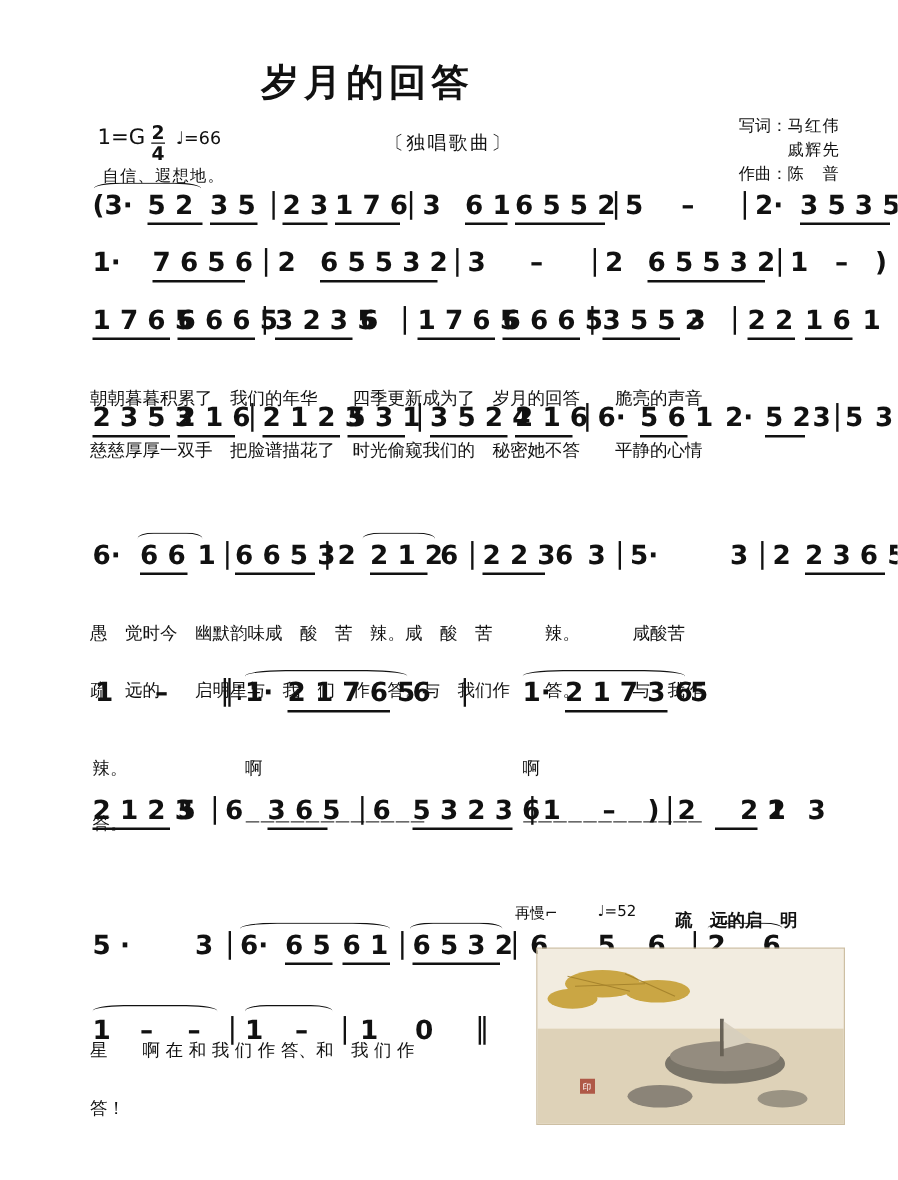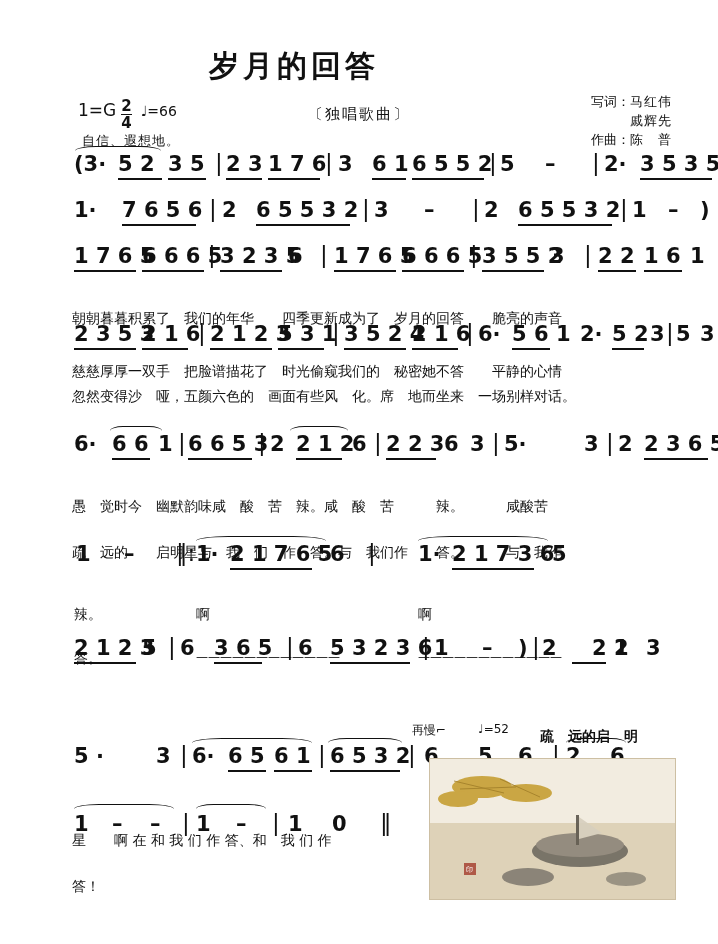--- a/index.html
+++ b/index.html
@@ -189,21 +189,21 @@
       <div class="beam" style="left:220px;top:26px;width:62px;"></div>
       <div class="beam" style="left:334px;top:26px;width:62px;"></div>
       <div class="beam" style="left:402px;top:26px;width:62px;"></div>
       <div class="beam" style="left:482px;top:26px;width:62px;"></div>
       <div class="beam" style="left:598px;top:26px;width:38px;"></div>
       <div class="beam" style="left:644px;top:26px;width:38px;"></div>
     </div>
     <div class="lyr" style="top:32px;">
       <span class="lyrtok" style="left:72px;">朝朝暮暮积累了　我们的年华　　四季更新成为了　岁月的回答　　脆亮的声音</span>
     </div>
-    <div class="lyr" style="top:63px;">
+    <div class="lyr" style="top:52px;">
       <span class="lyrtok" style="left:72px;">慈慈厚厚一双手　把脸谱描花了　时光偷窥我们的　秘密她不答　　平静的心情</span>
     </div>
   </div>
 
   <div class="sys" style="top:322px;">
     <div class="notes">
       <span class="tok" style="left:74px;">2 3 5 3</span>
       <span class="tok" style="left:142px;">2 1 6</span>
       <span class="bar" style="left:198px;">|</span>
       <span class="tok" style="left:210px;">2 1 2 3</span>
@@ -222,23 +222,20 @@
       <span class="tok" style="left:676px;">5</span>
       <span class="tok" style="left:700px;">3</span>
       <div class="beam" style="left:74px;top:26px;width:62px;"></div>
       <div class="beam" style="left:142px;top:26px;width:46px;"></div>
       <div class="beam" style="left:210px;top:26px;width:62px;"></div>
       <div class="beam" style="left:278px;top:26px;width:46px;"></div>
       <div class="beam" style="left:344px;top:26px;width:62px;"></div>
       <div class="beam" style="left:412px;top:26px;width:46px;"></div>
       <div class="beam" style="left:512px;top:26px;width:38px;"></div>
       <div class="beam" style="left:612px;top:26px;width:32px;"></div>
-    </div>
-    <div class="lyr" style="top:32px;">
-      <span class="lyrtok" style="left:72px;">忽然变得沙　哑，五颜六色的　画面有些风　化。席　地而坐来　一场别样对话。</span>
     </div>
   </div>
 
   <div class="sys" style="top:432px;">
     <div class="notes">
       <span class="tok" style="left:74px;">6·</span>
       <span class="tok" style="left:112px;">6 6</span>
       <span class="tok" style="left:158px;">1</span>
       <span class="bar" style="left:178px;">|</span>
       <span class="tok" style="left:188px;">6 6 5 3</span>

